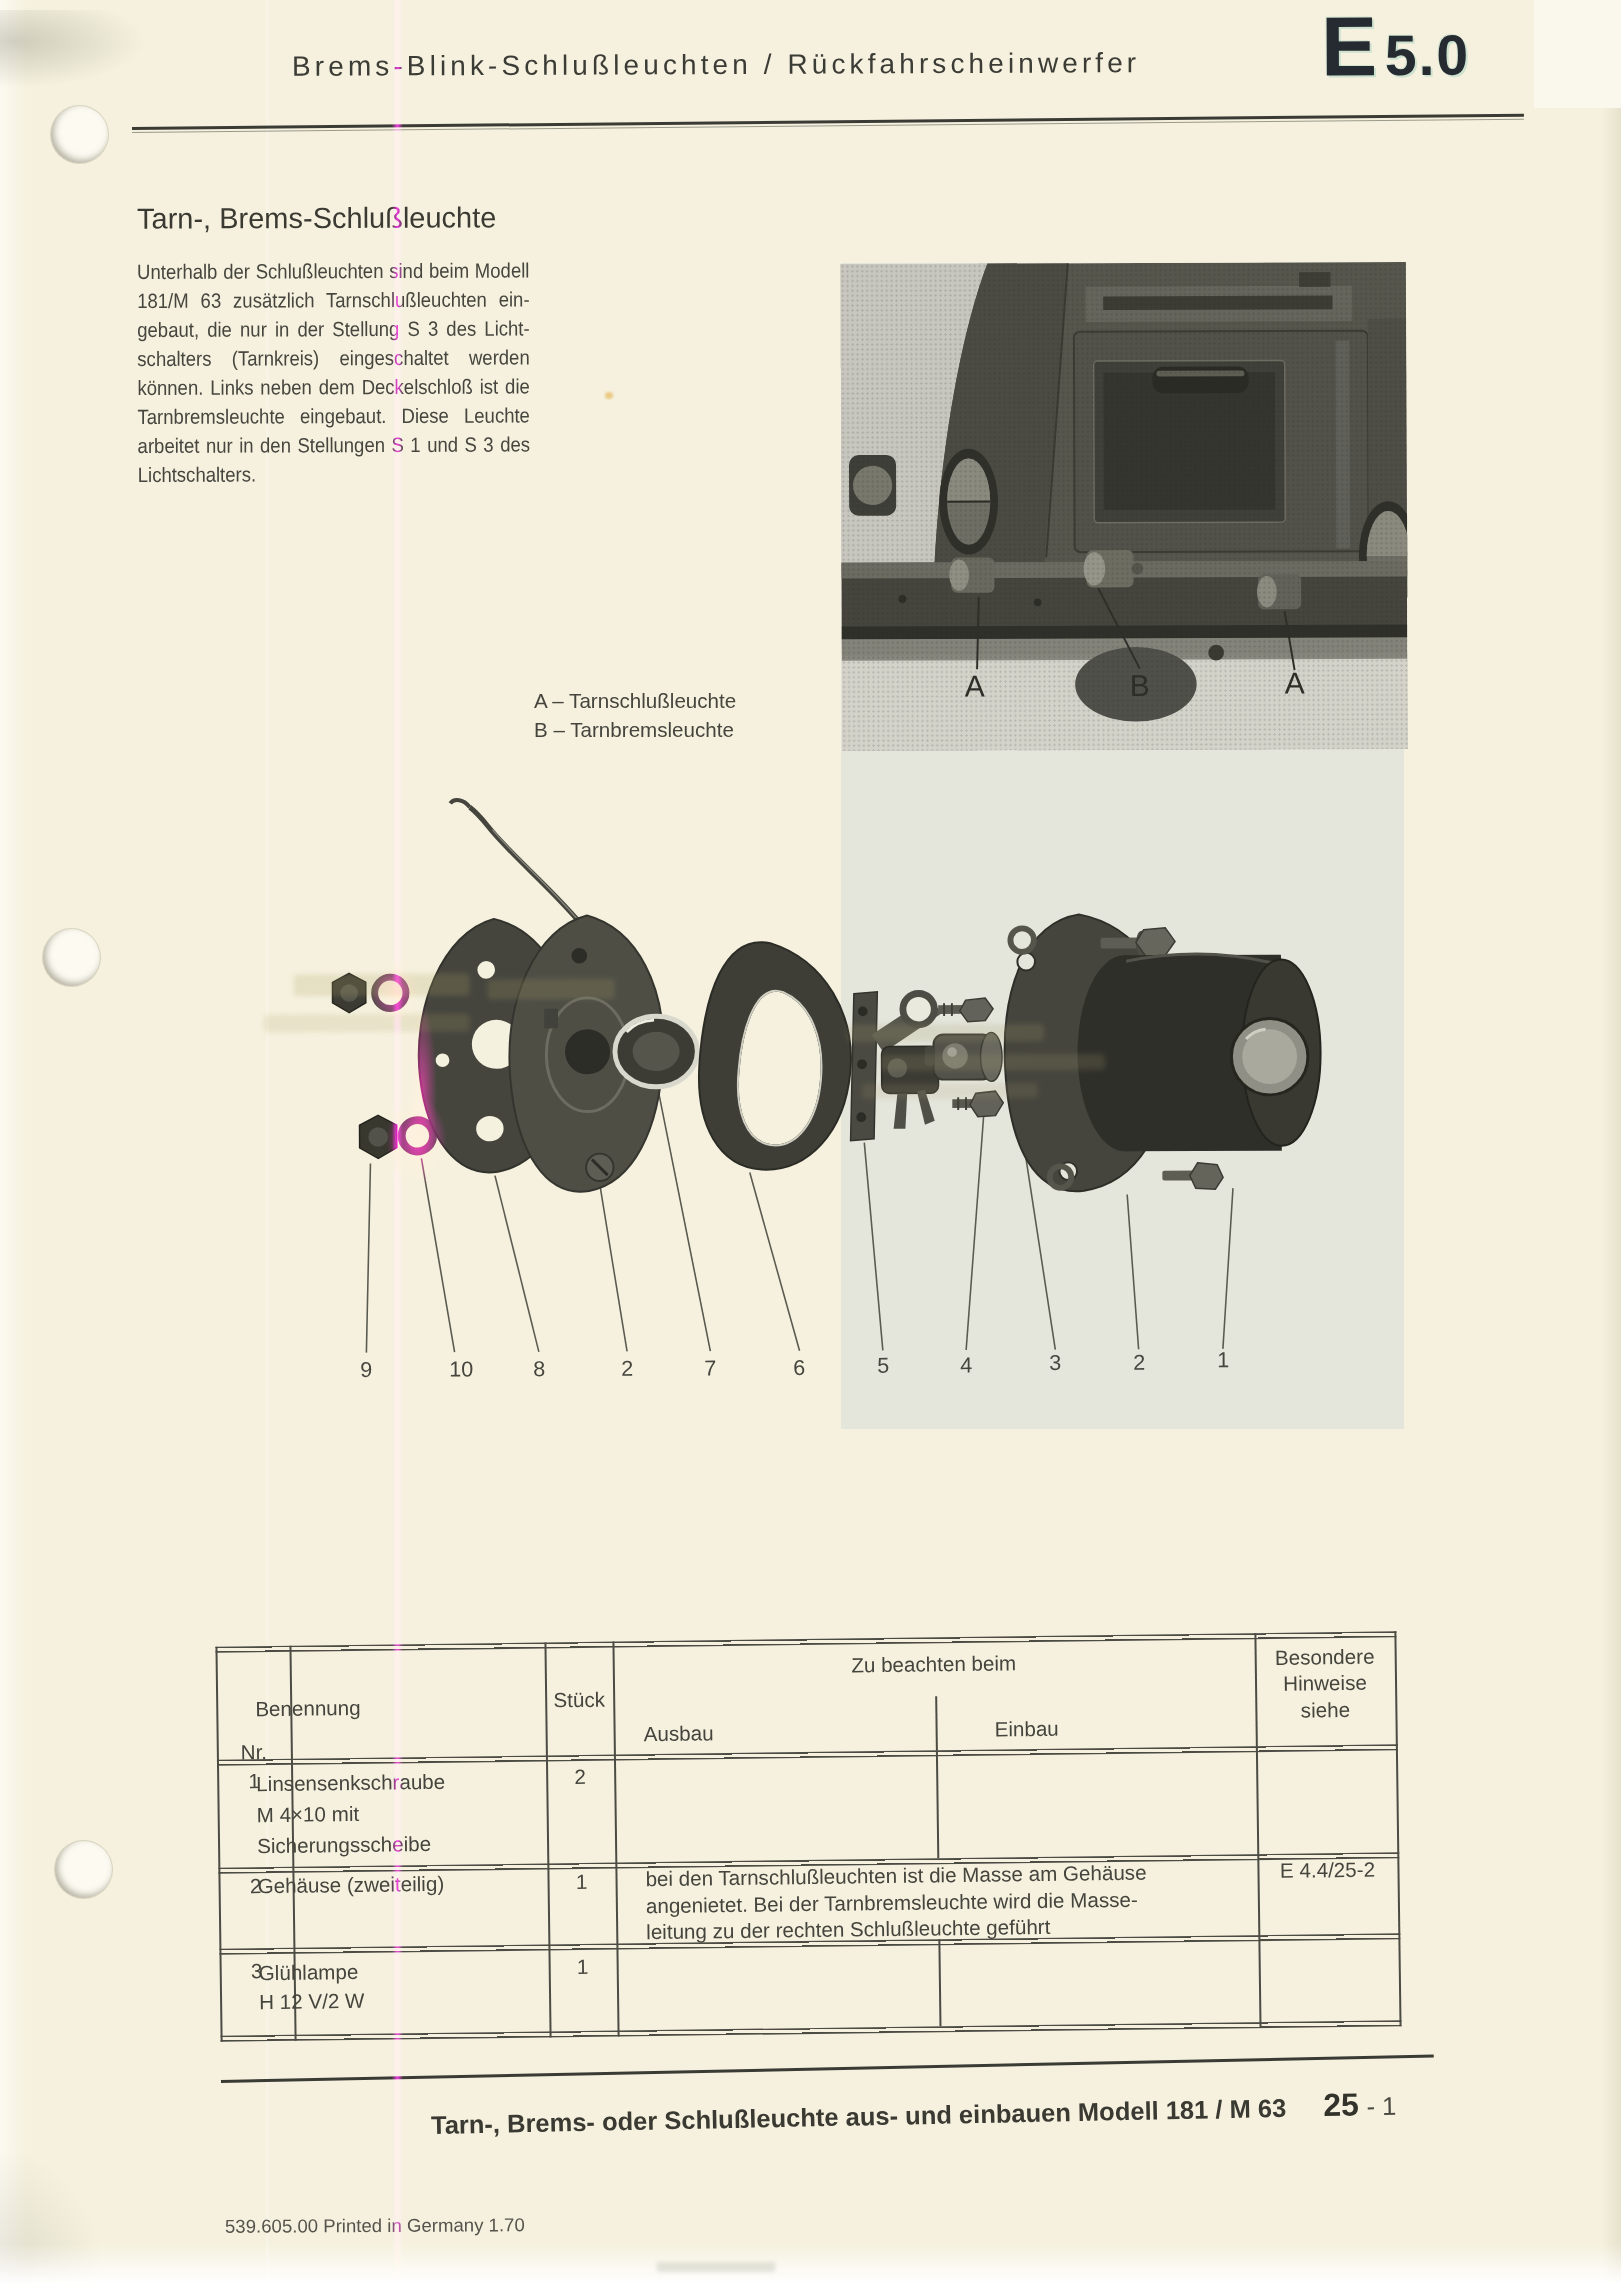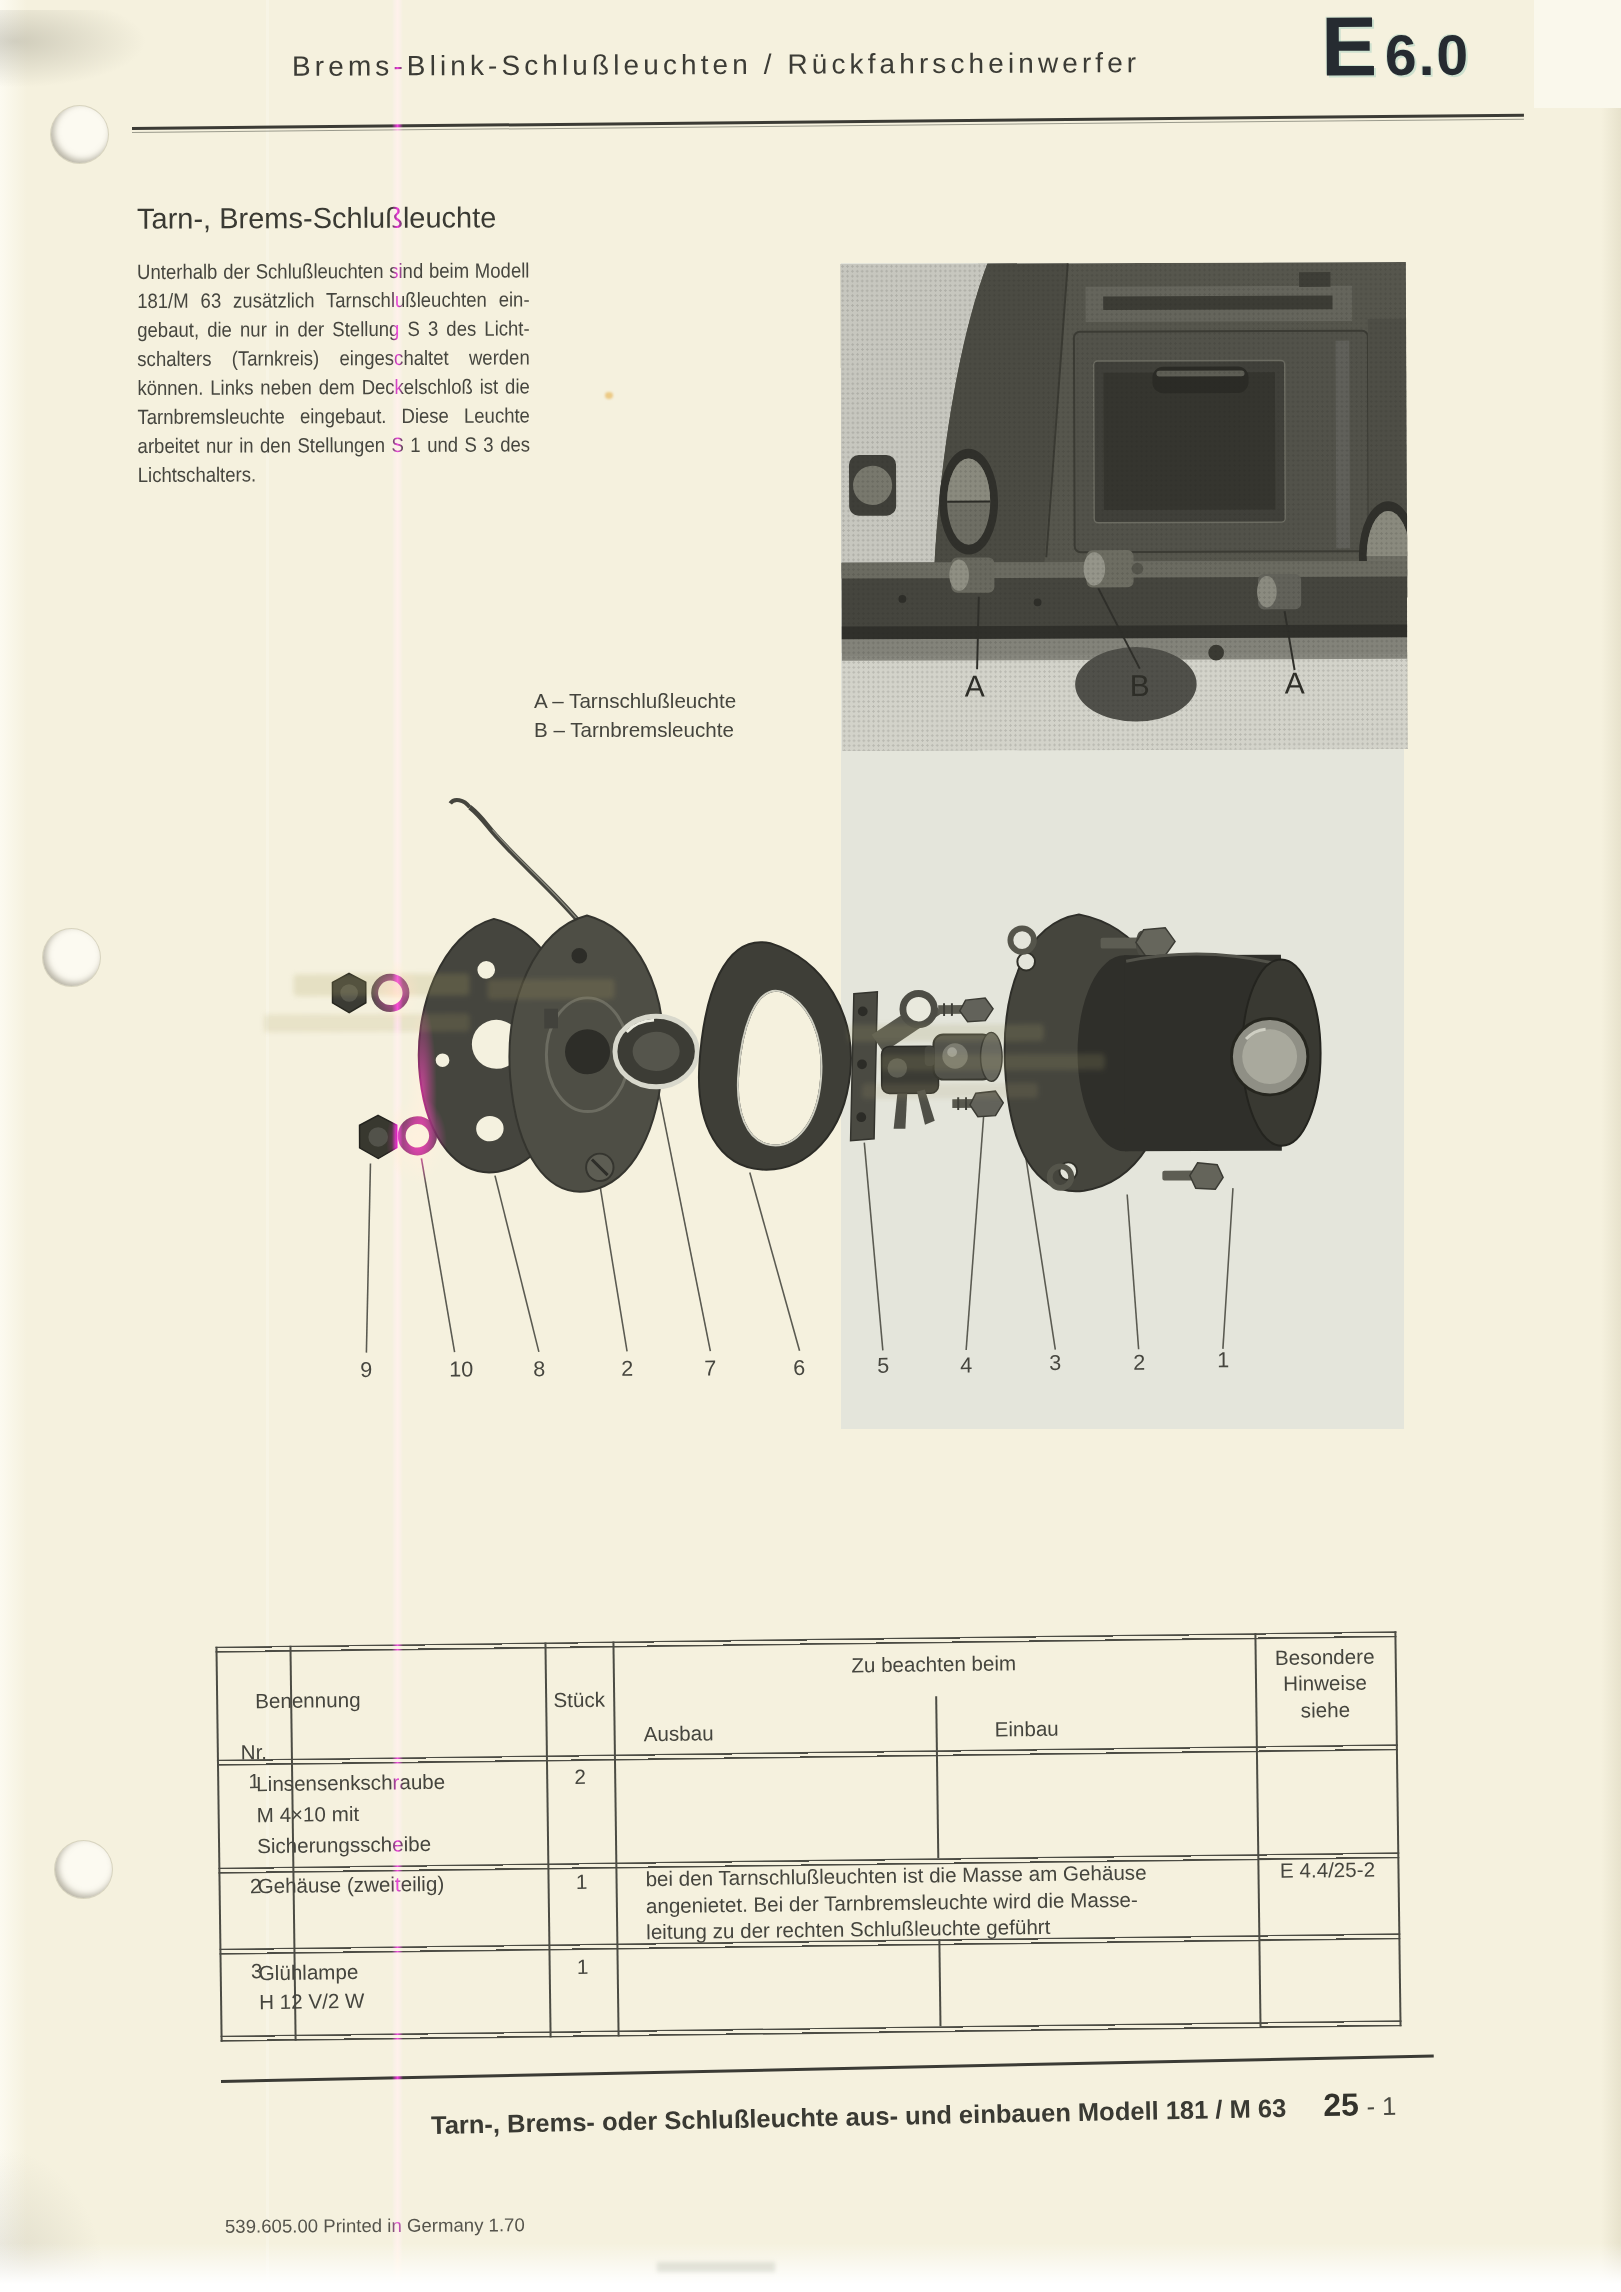--- a/index.html
+++ b/index.html
@@ -75,21 +75,21 @@
   <div class="corner-bl"></div>
   <div class="sliver-tr"></div>
   <div class="crease"></div>
   <div class="hole" style="left:51px;top:106px;"></div>
   <div class="hole" style="left:43px;top:929px;"></div>
   <div class="hole" style="left:55px;top:1841px;"></div>
 
   <div class="header-title">Brems-Blink-Schlußleuchten / Rückfahrscheinwerfer</div>
   <div class="code-badge">
     <span class="code-letter">E</span>
-    <span class="code-number">6.0</span>
+    <span class="code-number">5.0</span>
   </div>
   <div class="header-rule">
       <div class="l1"></div>
       <div class="l2"></div>
     </div>
 
   <div class="section-title">Tarn-, Brems-Schlußleuchte</div>
   <div class="body-text">
     <span class="jline">Unterhalb der Schlußleuchten sind beim Modell</span>
     <span class="jline">181/M 63 zusätzlich Tarnschlußleuchten ein-</span>
@@ -340,21 +340,21 @@
     <div class="vline" style="left:74px;top:0;height:395px;"></div>
     <div class="vline" style="left:329px;top:0;height:395px;"></div>
     <div class="vline" style="left:397px;top:0;height:395px;"></div>
     <div class="vline" style="left:719px;top:59px;height:54px;"></div>
     <div class="vline" style="left:719px;top:113px;height:108px;"></div>
     <div class="vline" style="left:719px;top:302px;height:87px;"></div>
     <div class="vline" style="left:1039px;top:0;height:395px;"></div>
     <div class="vline" style="left:1179px;top:0;height:395px;"></div>
 
     <div class="tcell tc-center" style="left:0;top:45px;width:74px;margin-top:48px;">Nr.</div>
-    <div class="tcell" style="left:39px;top:42px;">Benennung</div>
+    <div class="tcell" style="left:39px;top:50px;">Benennung</div>
     <div class="tcell tc-center" style="left:329px;top:45px;width:68px;">Stück</div>
     <div class="tcell tc-center" style="left:397px;top:13.7px;width:642px;">Zu beachten beim</div>
     <div class="tcell" style="left:427px;top:80px;">Ausbau</div>
     <div class="tcell" style="left:778px;top:80px;">Einbau</div>
     <div class="tcell tc-center" style="left:1039px;top:11.8px;width:140px;">
       <span style="display:block;">Besondere</span>
       <span style="display:block;">Hinweise</span>
       <span style="display:block;">siehe</span>
     </div>
 

